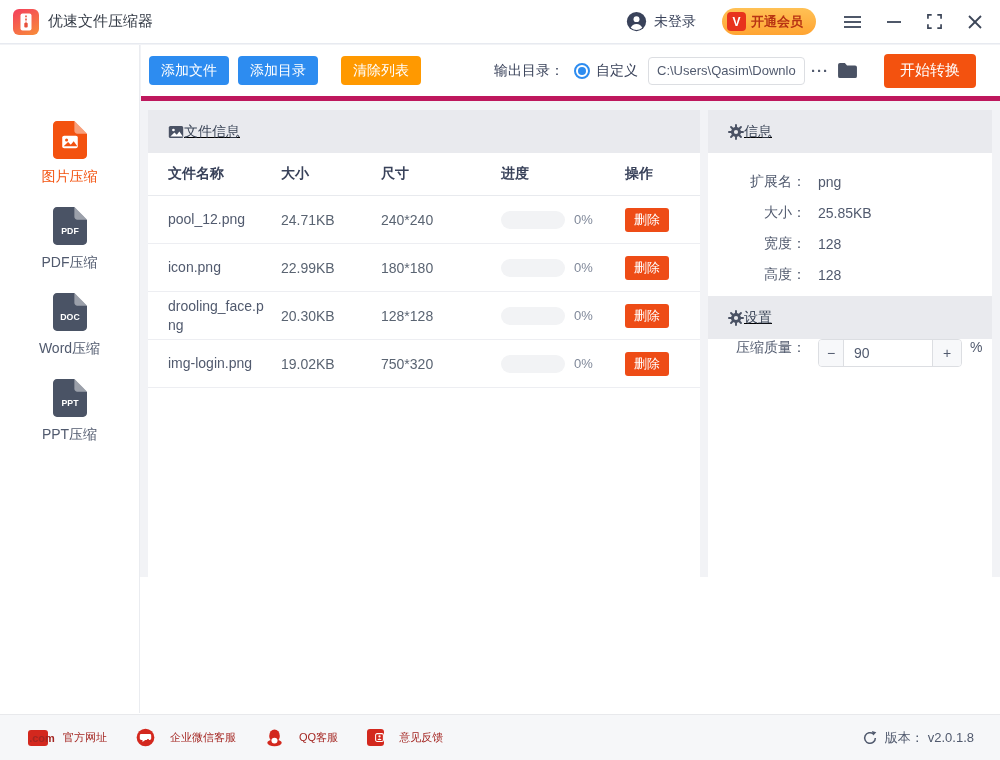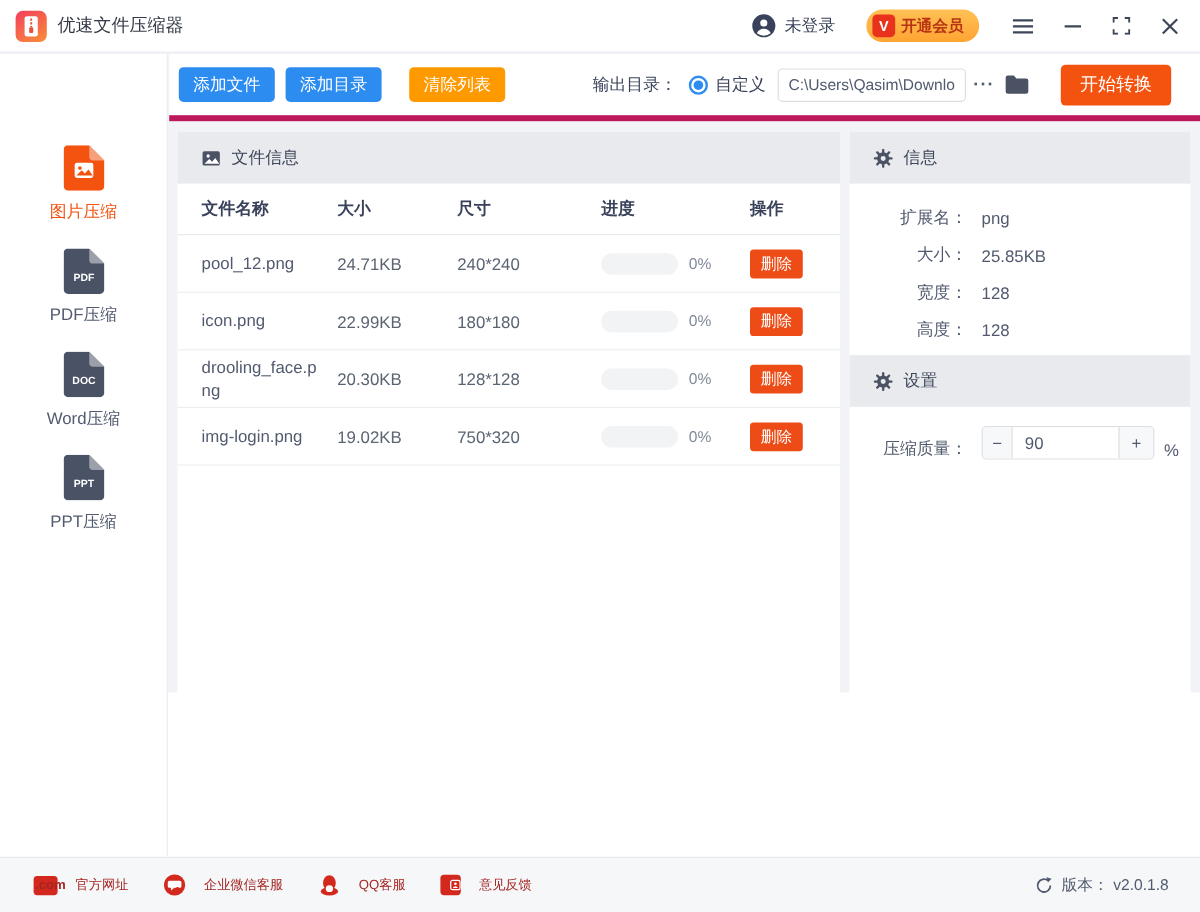--- a/index.html
+++ b/index.html
@@ -60,21 +60,21 @@
     display:flex; align-items:center; }
   .start-btn { width:92px; height:34px; margin-left:26px; background:#f3520f;
     border:none; border-radius:4px; color:#fff; font-size:15px; cursor:pointer; }
 
   
   .content { position:absolute; left:141px; top:102px; width:859px; height:611px; }
   .panel { position:absolute; background:#fff; }
   .panel-files { left:7px; top:8px; width:552px; height:558px; }
   .panel-right { left:567px; top:8px; width:284px; height:558px; }
   .panel-head { height:43px; background:#e9eaee; display:flex; align-items:center;
-    padding-left:20px; gap:9px; }
+    padding-left:20px; gap:0;text-decoration:underline; }
   .panel-head span { font-size:14px; color:#3c4658; }
 
   
   .t-grid { display:grid; grid-template-columns:113px 100px 120px 124px 1fr;
     padding-left:20px; align-items:center; }
   .t-head { height:43px; border-bottom:1px solid #e8eaee; }
   .t-head div { font-size:14px; font-weight:bold; color:#39425a; }
   .t-row { height:48px; border-bottom:1px solid #edeef2; cursor:pointer; }
   .c-name { font-size:14px; color:#515a6e; word-break:break-all; line-height:19px;
     padding-right:16px; }
@@ -84,21 +84,21 @@
   .prog-pct { font-size:13px; color:#80899a; }
   .del-btn { width:44px; height:24px; background:#ee4c16; color:#fff; border:none;
     border-radius:3px; font-size:13px; cursor:pointer; }
 
   
   .info-body { padding:13px 0 6px 0; }
   .kv { display:grid; grid-template-columns:98px 1fr; column-gap:12px;
     height:31px; align-items:center; }
   .kv .k { text-align:right; font-size:14px; color:#515a6e; }
   .kv .v { font-size:14px; color:#515a6e; }
-  .quality-row { display:flex; align-items:flex-end; margin-top:16px; }
+  .quality-row { display:flex; align-items:flex-start; }
   .q-label { width:98px; text-align:right; font-size:14px; color:#515a6e; }
   .stepper { display:flex; align-items:stretch; height:28px; margin-left:12px;
     border:1px solid #dcdee2; border-radius:4px; overflow:hidden; background:#fff; }
   .step-btn { width:25px; background:#f7f8fa; border:none; color:#515a6e; font-size:14px;
     cursor:pointer; }
   .step-btn.minus { border-right:1px solid #dcdee2; }
   .step-btn.plus { width:29px; border-left:1px solid #dcdee2; }
   .q-input { width:88px; border:none; outline:none; padding:0 0 0 10px; font-size:14px;
     color:#515a6e; font-family:"Liberation Sans","DejaVu Sans",sans-serif; }
   .q-unit { font-size:14px; color:#515a6e; margin-left:8px; }

